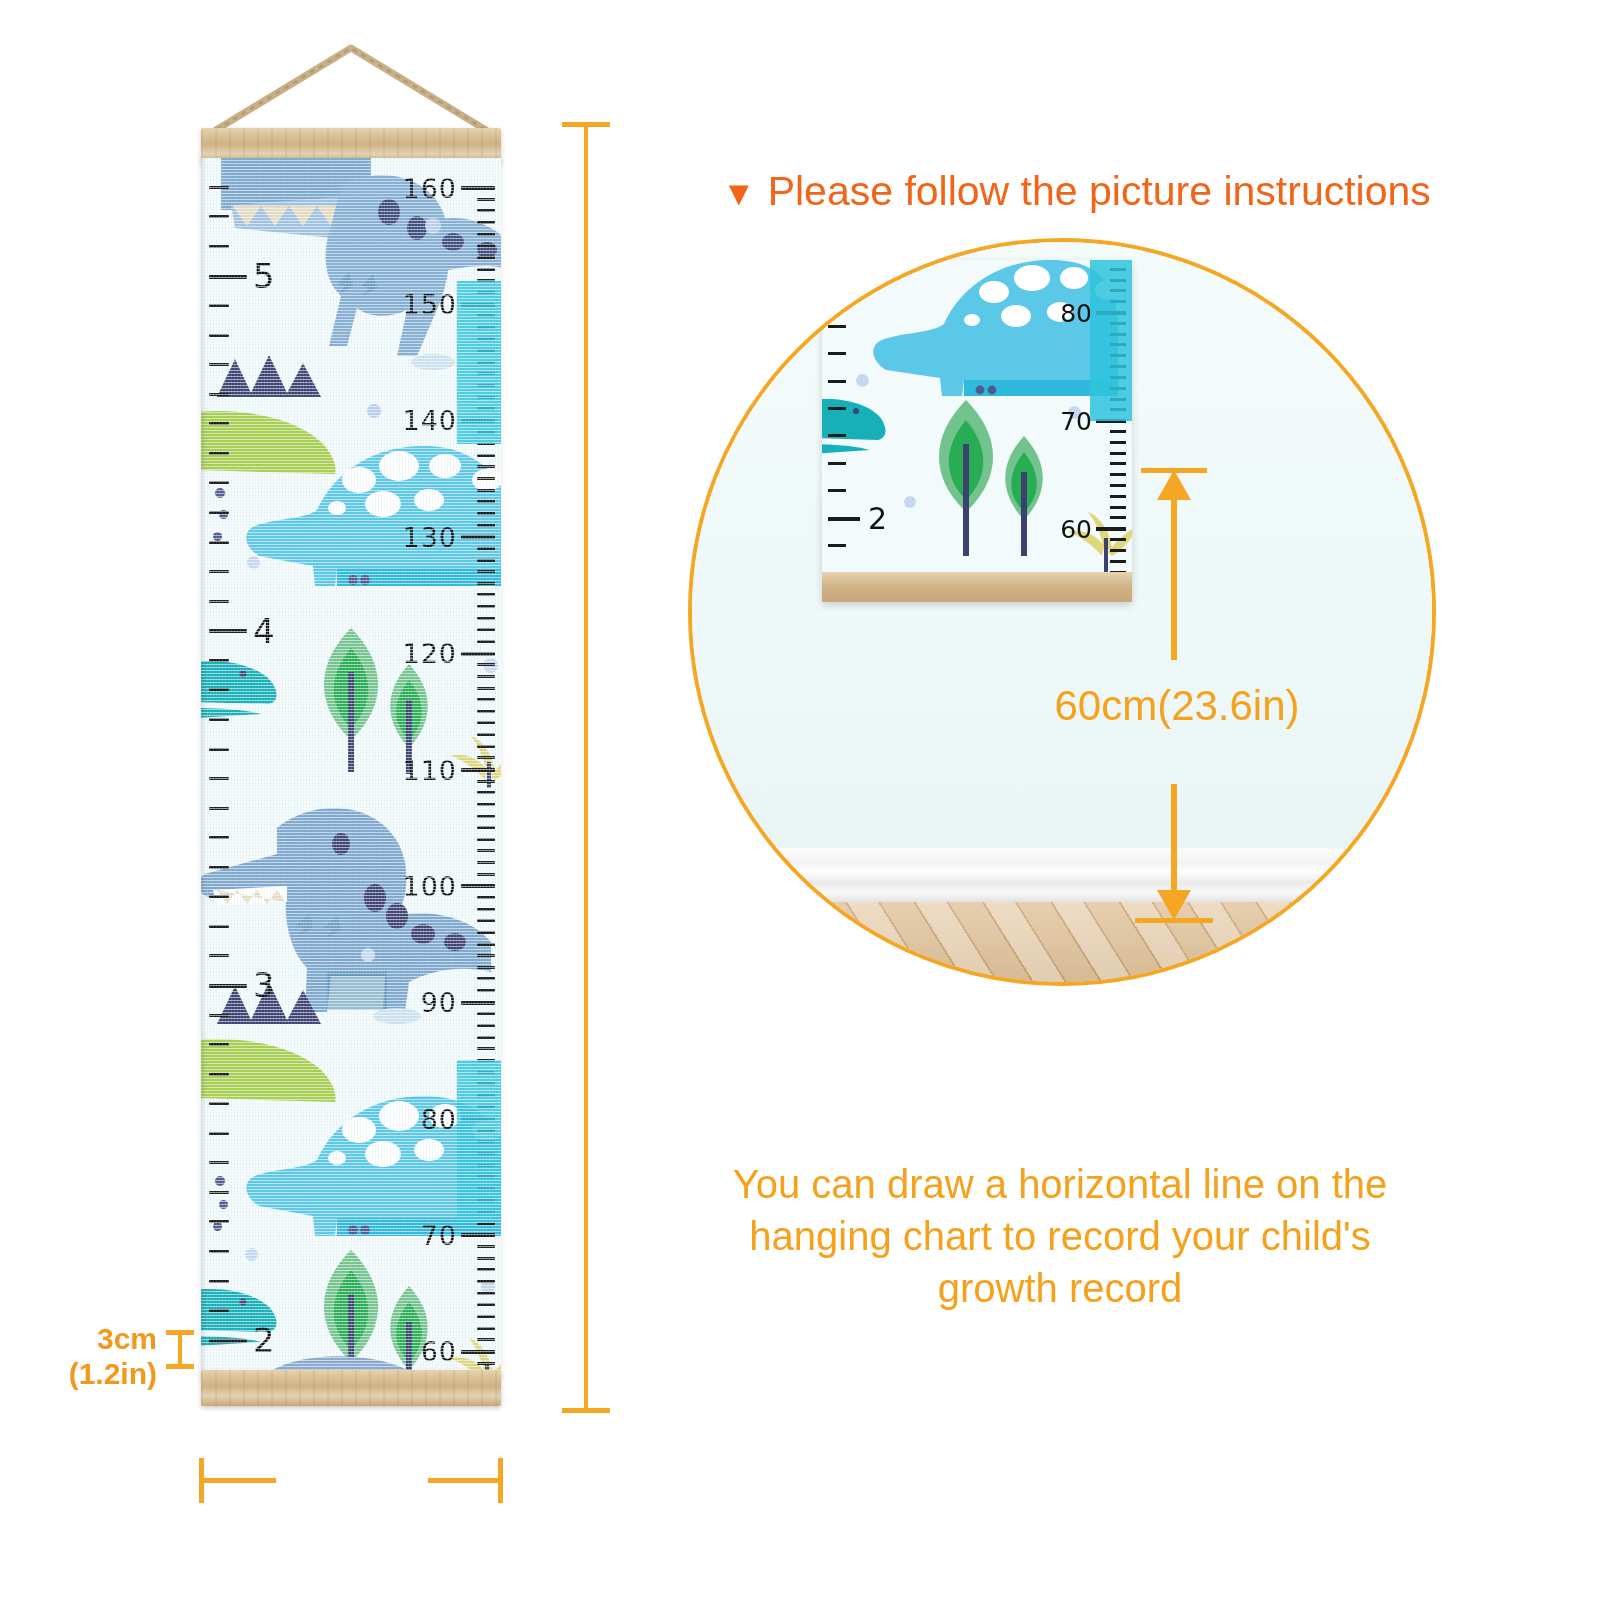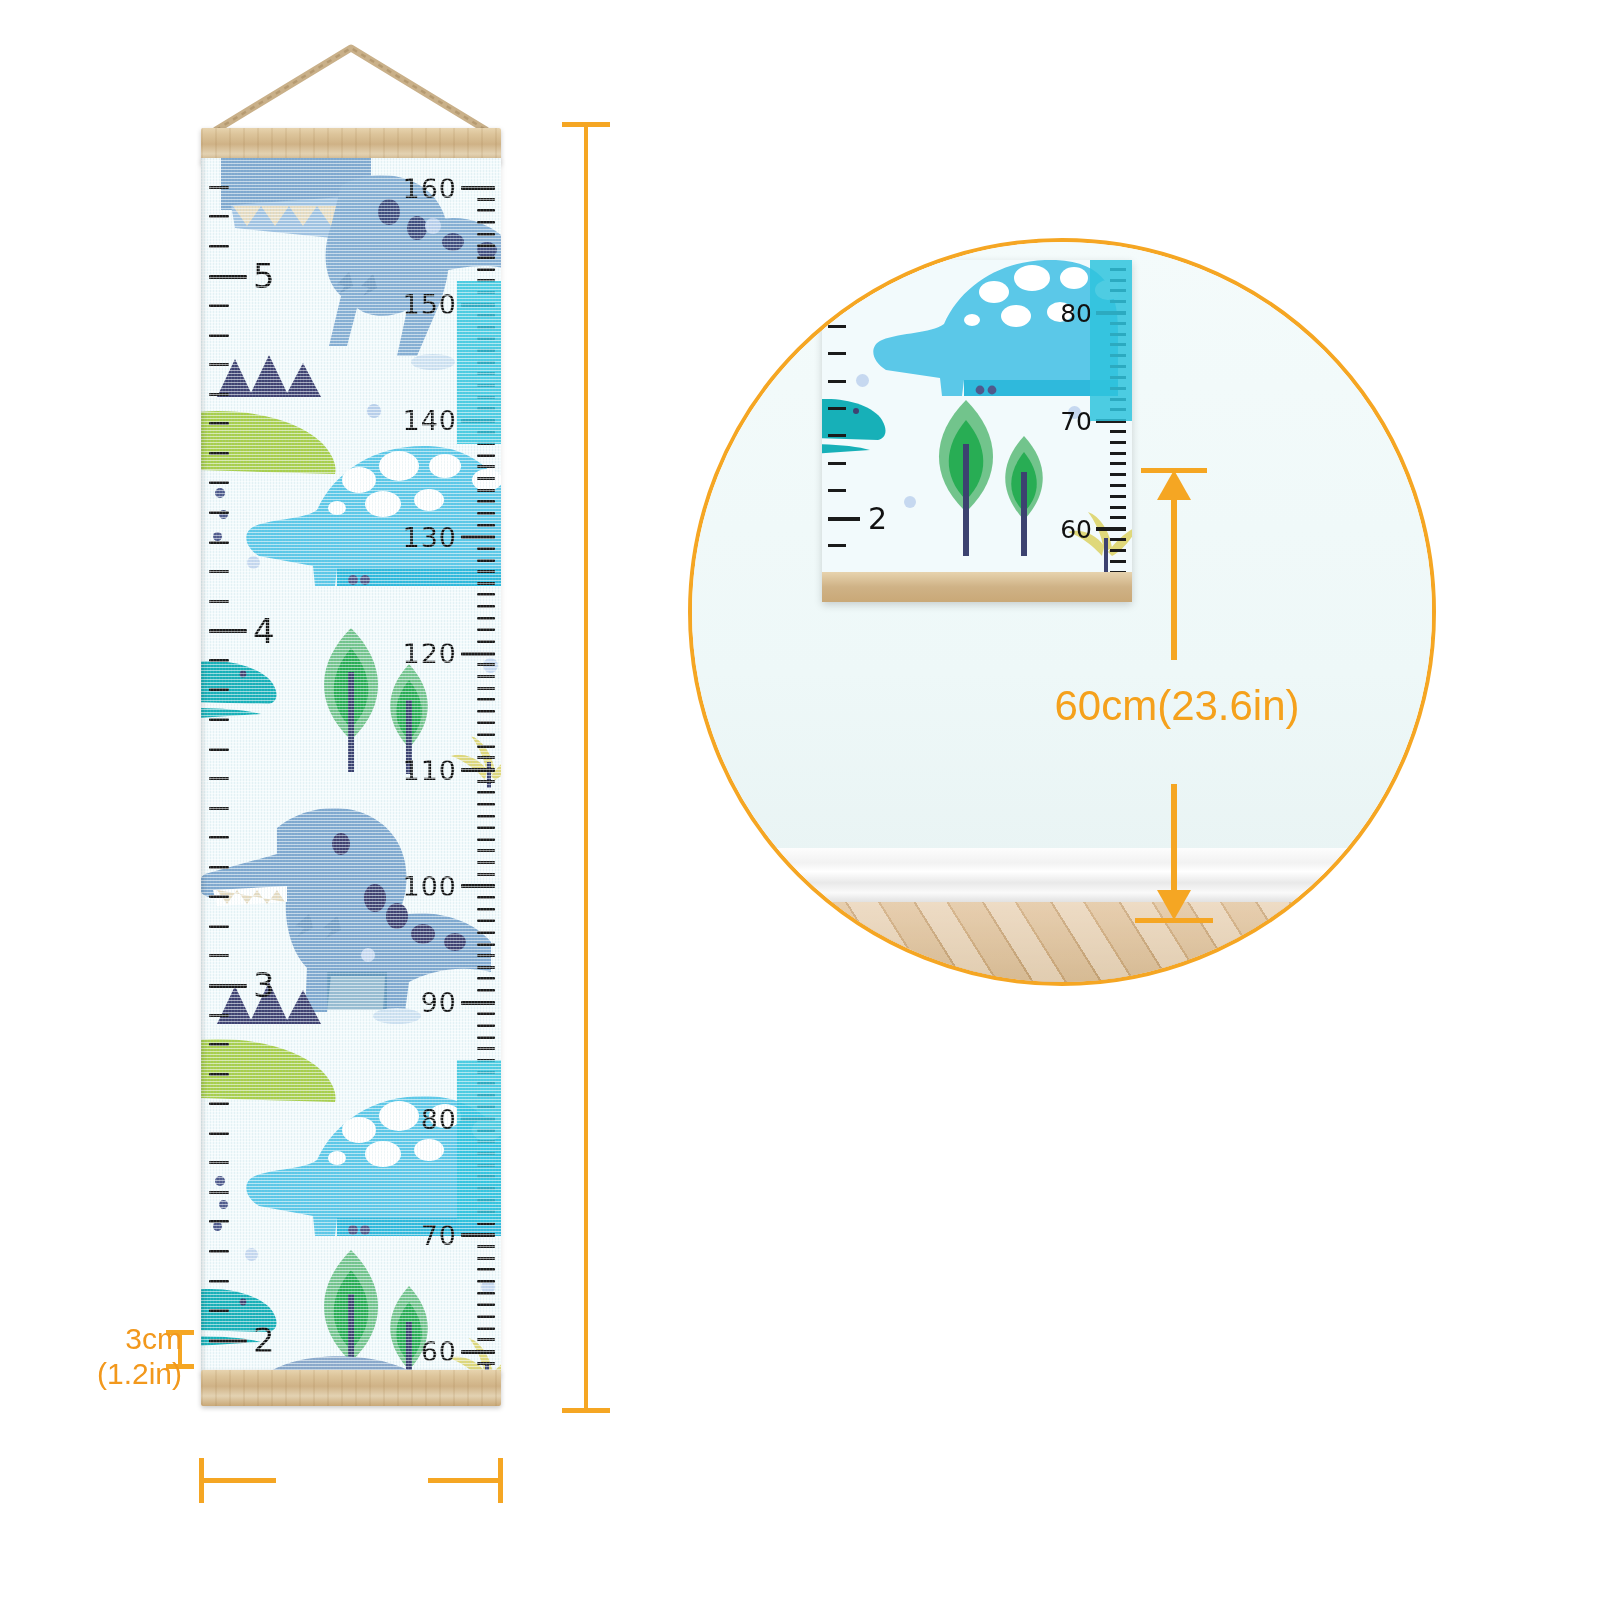--- a/index.html
+++ b/index.html
@@ -500,25 +500,28 @@
   <div class="dim" style="left:562px;top:1408px;width:48px;height:5px;"></div>
 
   <div class="dim" style="left:201px;top:1478px;width:300px;height:5px;"></div>
   <div class="dim" style="left:199px;top:1458px;width:5px;height:45px;"></div>
   <div class="dim" style="left:498px;top:1458px;width:5px;height:45px;"></div>
   <div style="position:absolute;left:276px;top:1458px;width:152px;height:46px;background:#fff;"></div>
 
   <div class="dim" style="left:178px;top:1332px;width:4px;height:36px;"></div>
   <div class="dim" style="left:166px;top:1330px;width:28px;height:5px;"></div>
   <div class="dim" style="left:166px;top:1364px;width:28px;height:5px;"></div>
-  <div class="dimlabel" style="left:32px;top:1322px;width:150px;text-align:right;">
+  <div class="dimlabel" style="left:7px;top:1322px;width:150px;text-align:right;font-weight:bold;">
     <span>3cm</span><br>
     <span>(1.2in)</span>
   </div>
 
+  <div class="headline">
+    <span class="tri">▼</span><span>Please follow the picture instructions</span>
+  </div>
 
   <div class="circle">
     <div class="room">
       <div class="wall"></div>
       <div class="skirting"></div>
       <div class="floor"></div>
 
       <div class="minichart">
         <svg class="art" style="left:46px;top:-26px;width:250px;height:170px;">
           <path d="M18,136 C4,128 0,112 14,106 C34,98 62,100 76,90 C94,50 136,24 188,26
@@ -613,14 +616,15 @@
       <div class="arrowline" style="left:449px;top:226px;width:66px;height:5px;"></div>
       <div class="arrowline" style="left:479px;top:252px;width:6px;height:166px;"></div>
       <div class="arrowhead" style="left:465px;top:228px;border-left:17px solid transparent;border-right:17px solid transparent;border-bottom:30px solid #F5A623;"></div>
       <div class="arrowline" style="left:479px;top:542px;width:6px;height:122px;"></div>
       <div class="arrowhead" style="left:465px;top:648px;border-left:17px solid transparent;border-right:17px solid transparent;border-top:30px solid #F5A623;"></div>
       <div class="arrowline" style="left:443px;top:676px;width:78px;height:5px;"></div>
       <div class="dimlabel" style="left:310px;top:440px;width:350px;font-size:42px;color:#F5A11C;">60cm(23.6in)</div>
     </div>
   </div>
 
+  <div class="growth-body">You can draw a horizontal line on the hanging chart to record your child's growth record</div>
 
 </div>
 
 </body></html>

